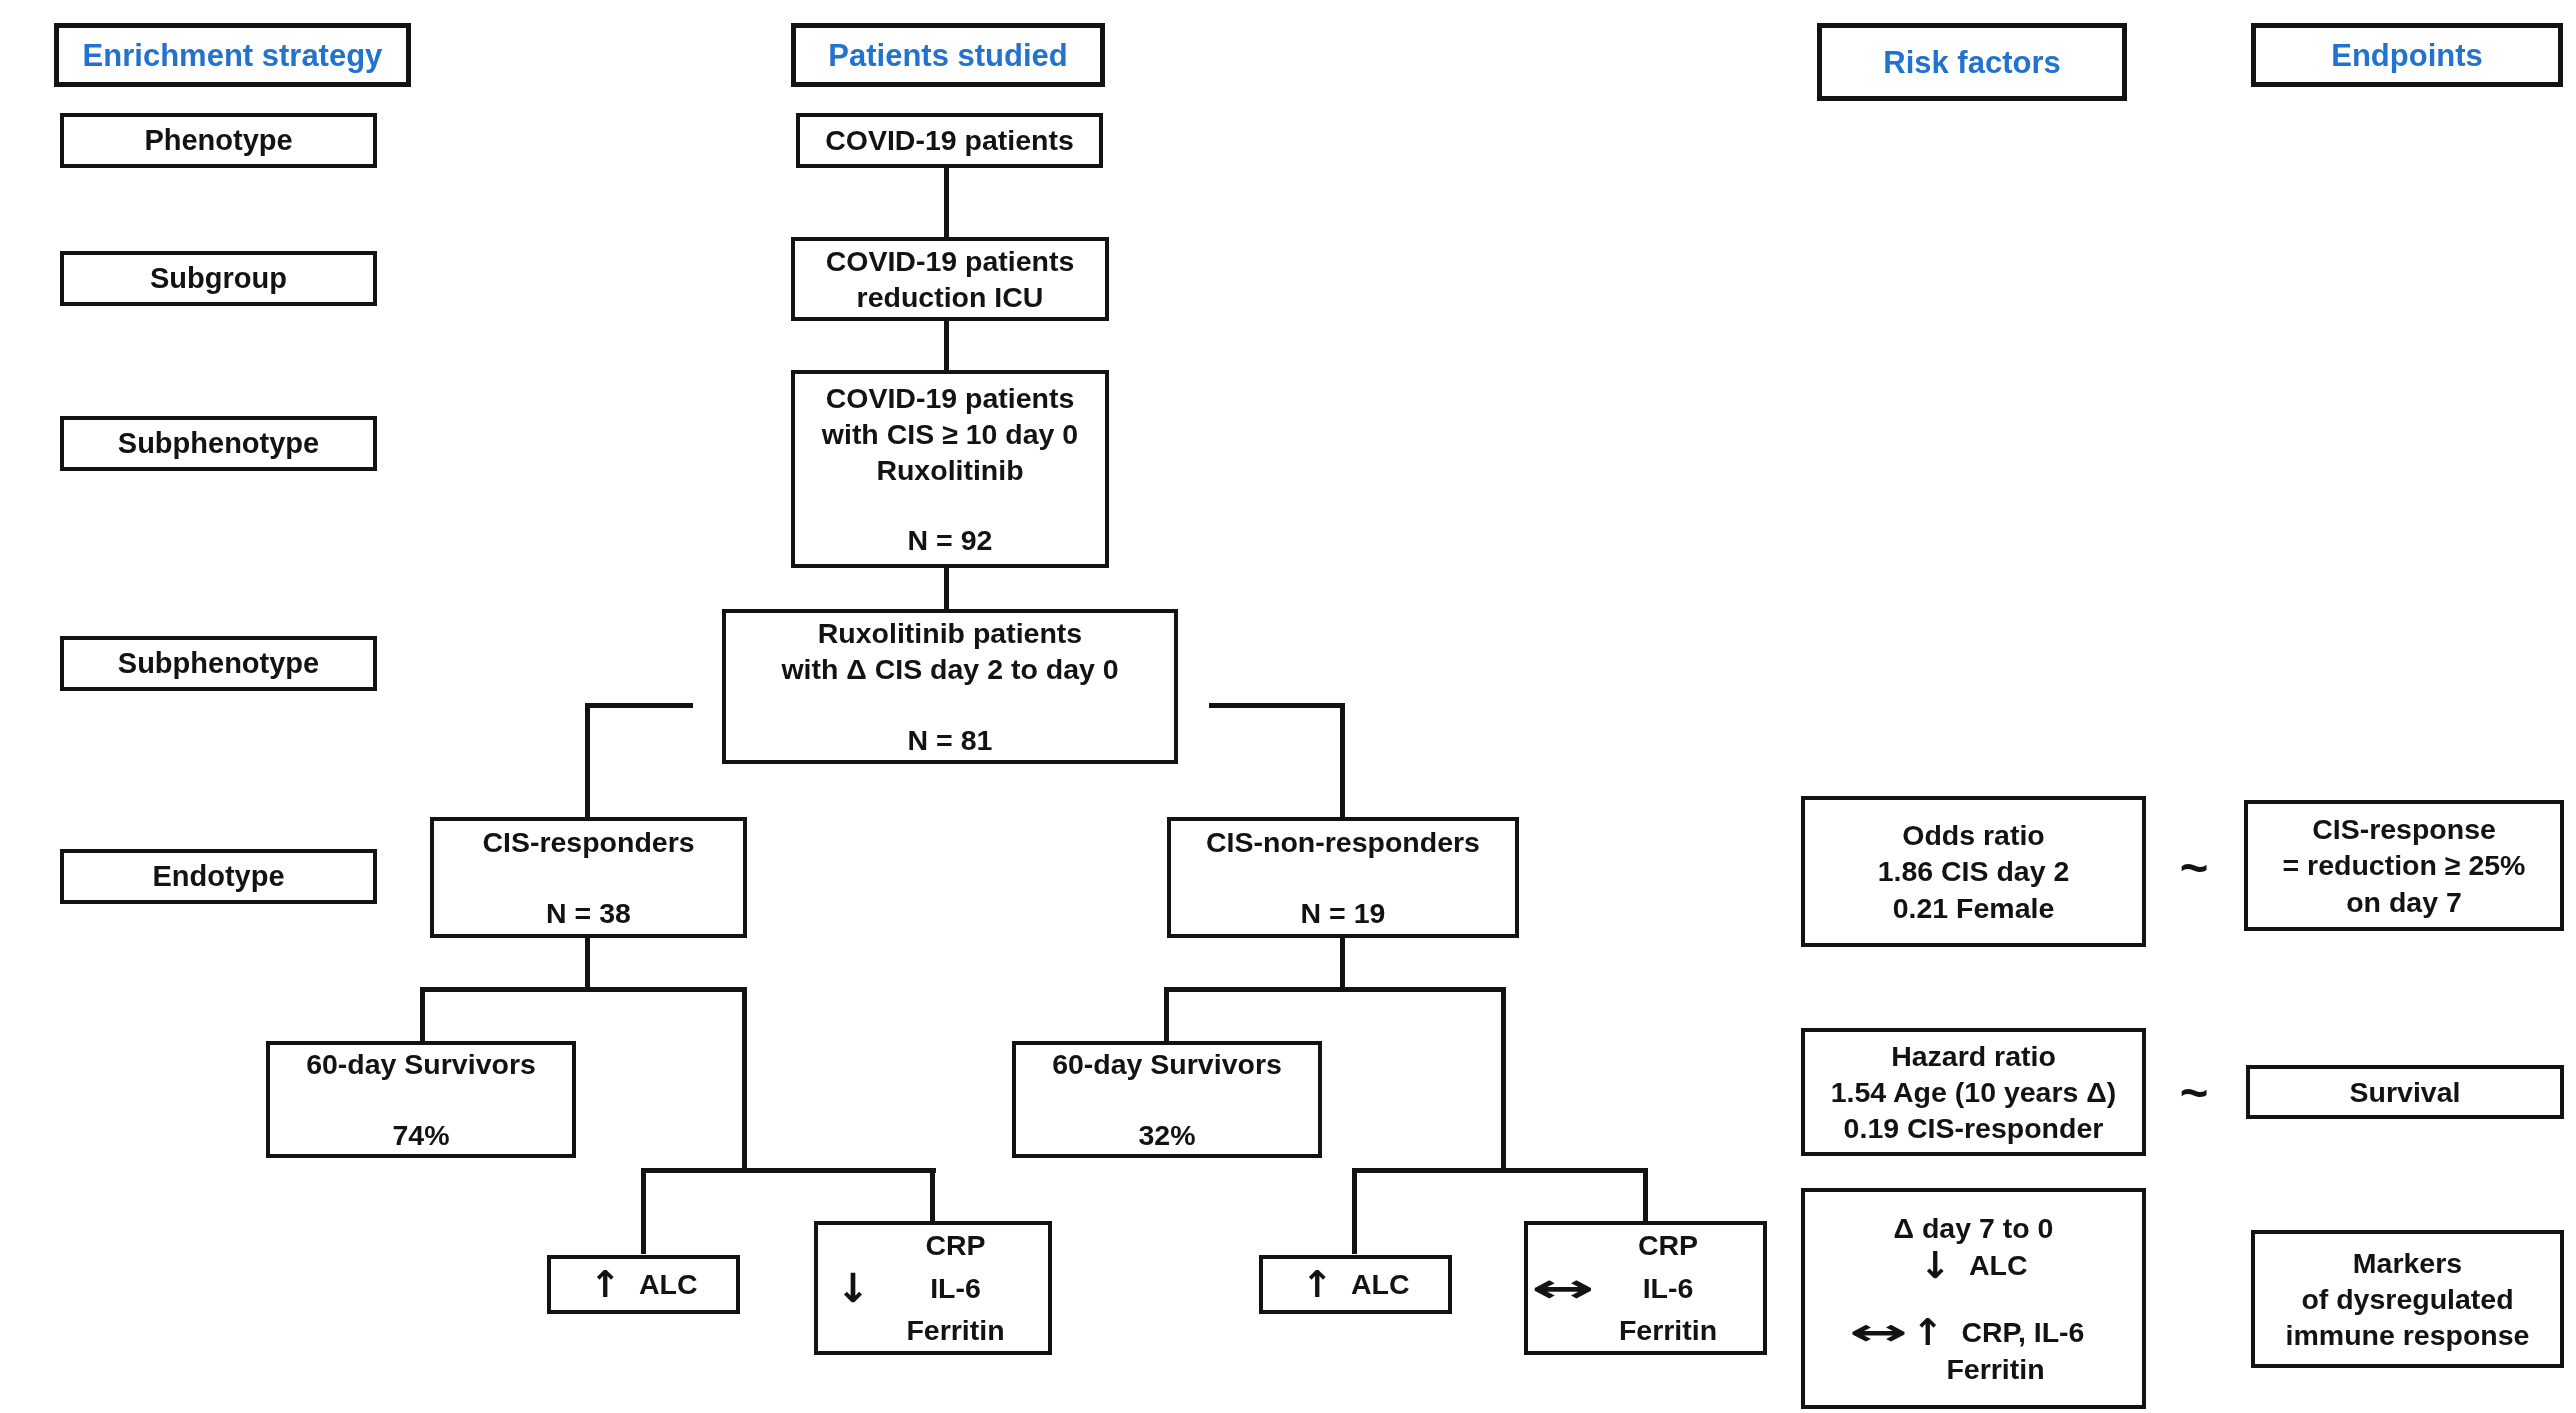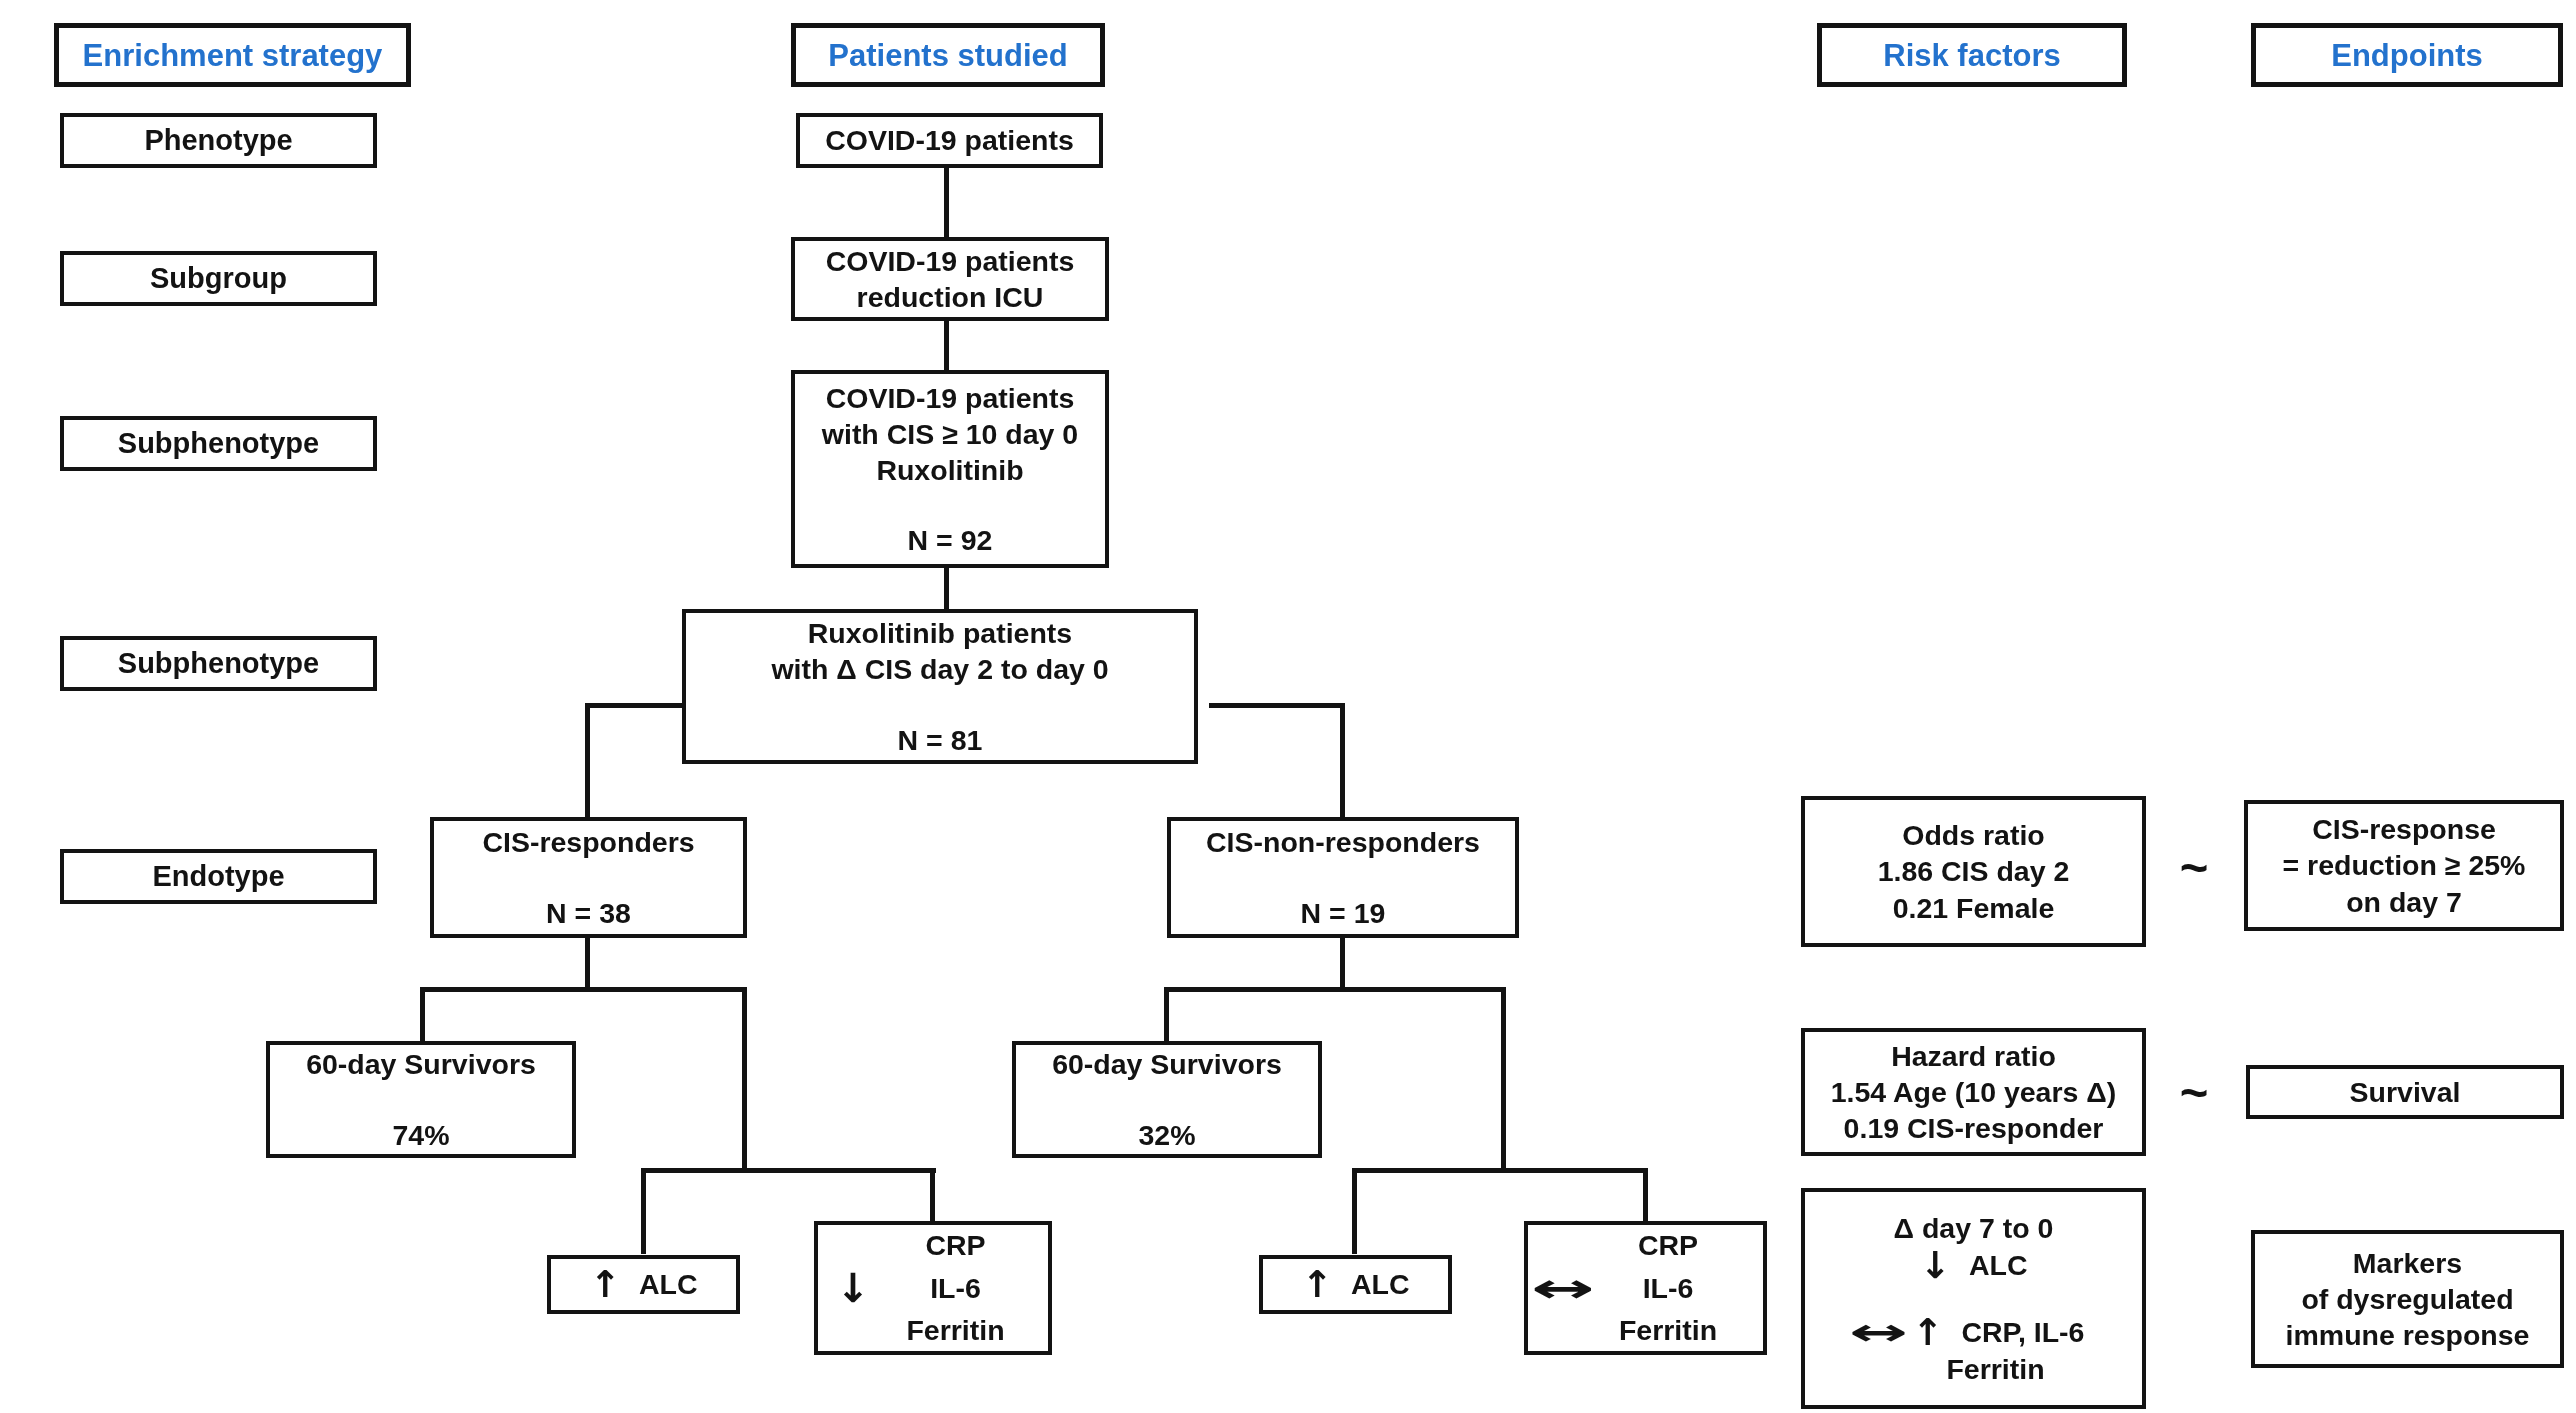--- a/index.html
+++ b/index.html
@@ -35,21 +35,21 @@
 <body>
 
 <div class="stage">
 
   <div class="box hdr" style="left:54px;top:23.4px;width:357px;height:64px">
     <span>Enrichment strategy</span>
   </div>
   <div class="box hdr" style="left:791px;top:23.4px;width:314px;height:64px">
     <span>Patients studied</span>
   </div>
-  <div class="box hdr" style="left:1817px;top:23.4px;width:310px;height:64px">
+  <div class="box hdr" style="left:1817px;top:23.4px;width:310px;height:78px">
     <span>Risk factors</span>
   </div>
   <div class="box hdr" style="left:2251px;top:23.4px;width:312px;height:64px">
     <span>Endpoints</span>
   </div>
 
   <div class="box lbl" style="left:60px;top:251px;width:317px;height:55px">
     <span>Subgroup</span>
   </div>
   <div class="box lbl" style="left:60px;top:113px;width:317px;height:55px">
@@ -96,21 +96,21 @@
     <span>reduction ICU</span>
   </div>
 
   <div class="box" style="left:791px;top:370px;width:318px;height:198px">
     <span>COVID-19 patients</span>
     <span>with CIS ≥ 10 day 0</span>
     <span>Ruxolitinib</span>
     <span class="n-line">N = 92</span>
   </div>
 
-  <div class="box" style="left:682px;top:609px;width:516px;height:155px">
+  <div class="box" style="left:722px;top:609px;width:456px;height:155px">
     <span>Ruxolitinib patients</span>
     <span>with Δ CIS day 2 to day 0</span>
     <span class="n-line">N = 81</span>
   </div>
 
   <div class="box" style="left:430px;top:817px;width:317px;height:121px">
     <span>CIS-responders</span>
     <span class="n-line">N = 38</span>
   </div>
 

